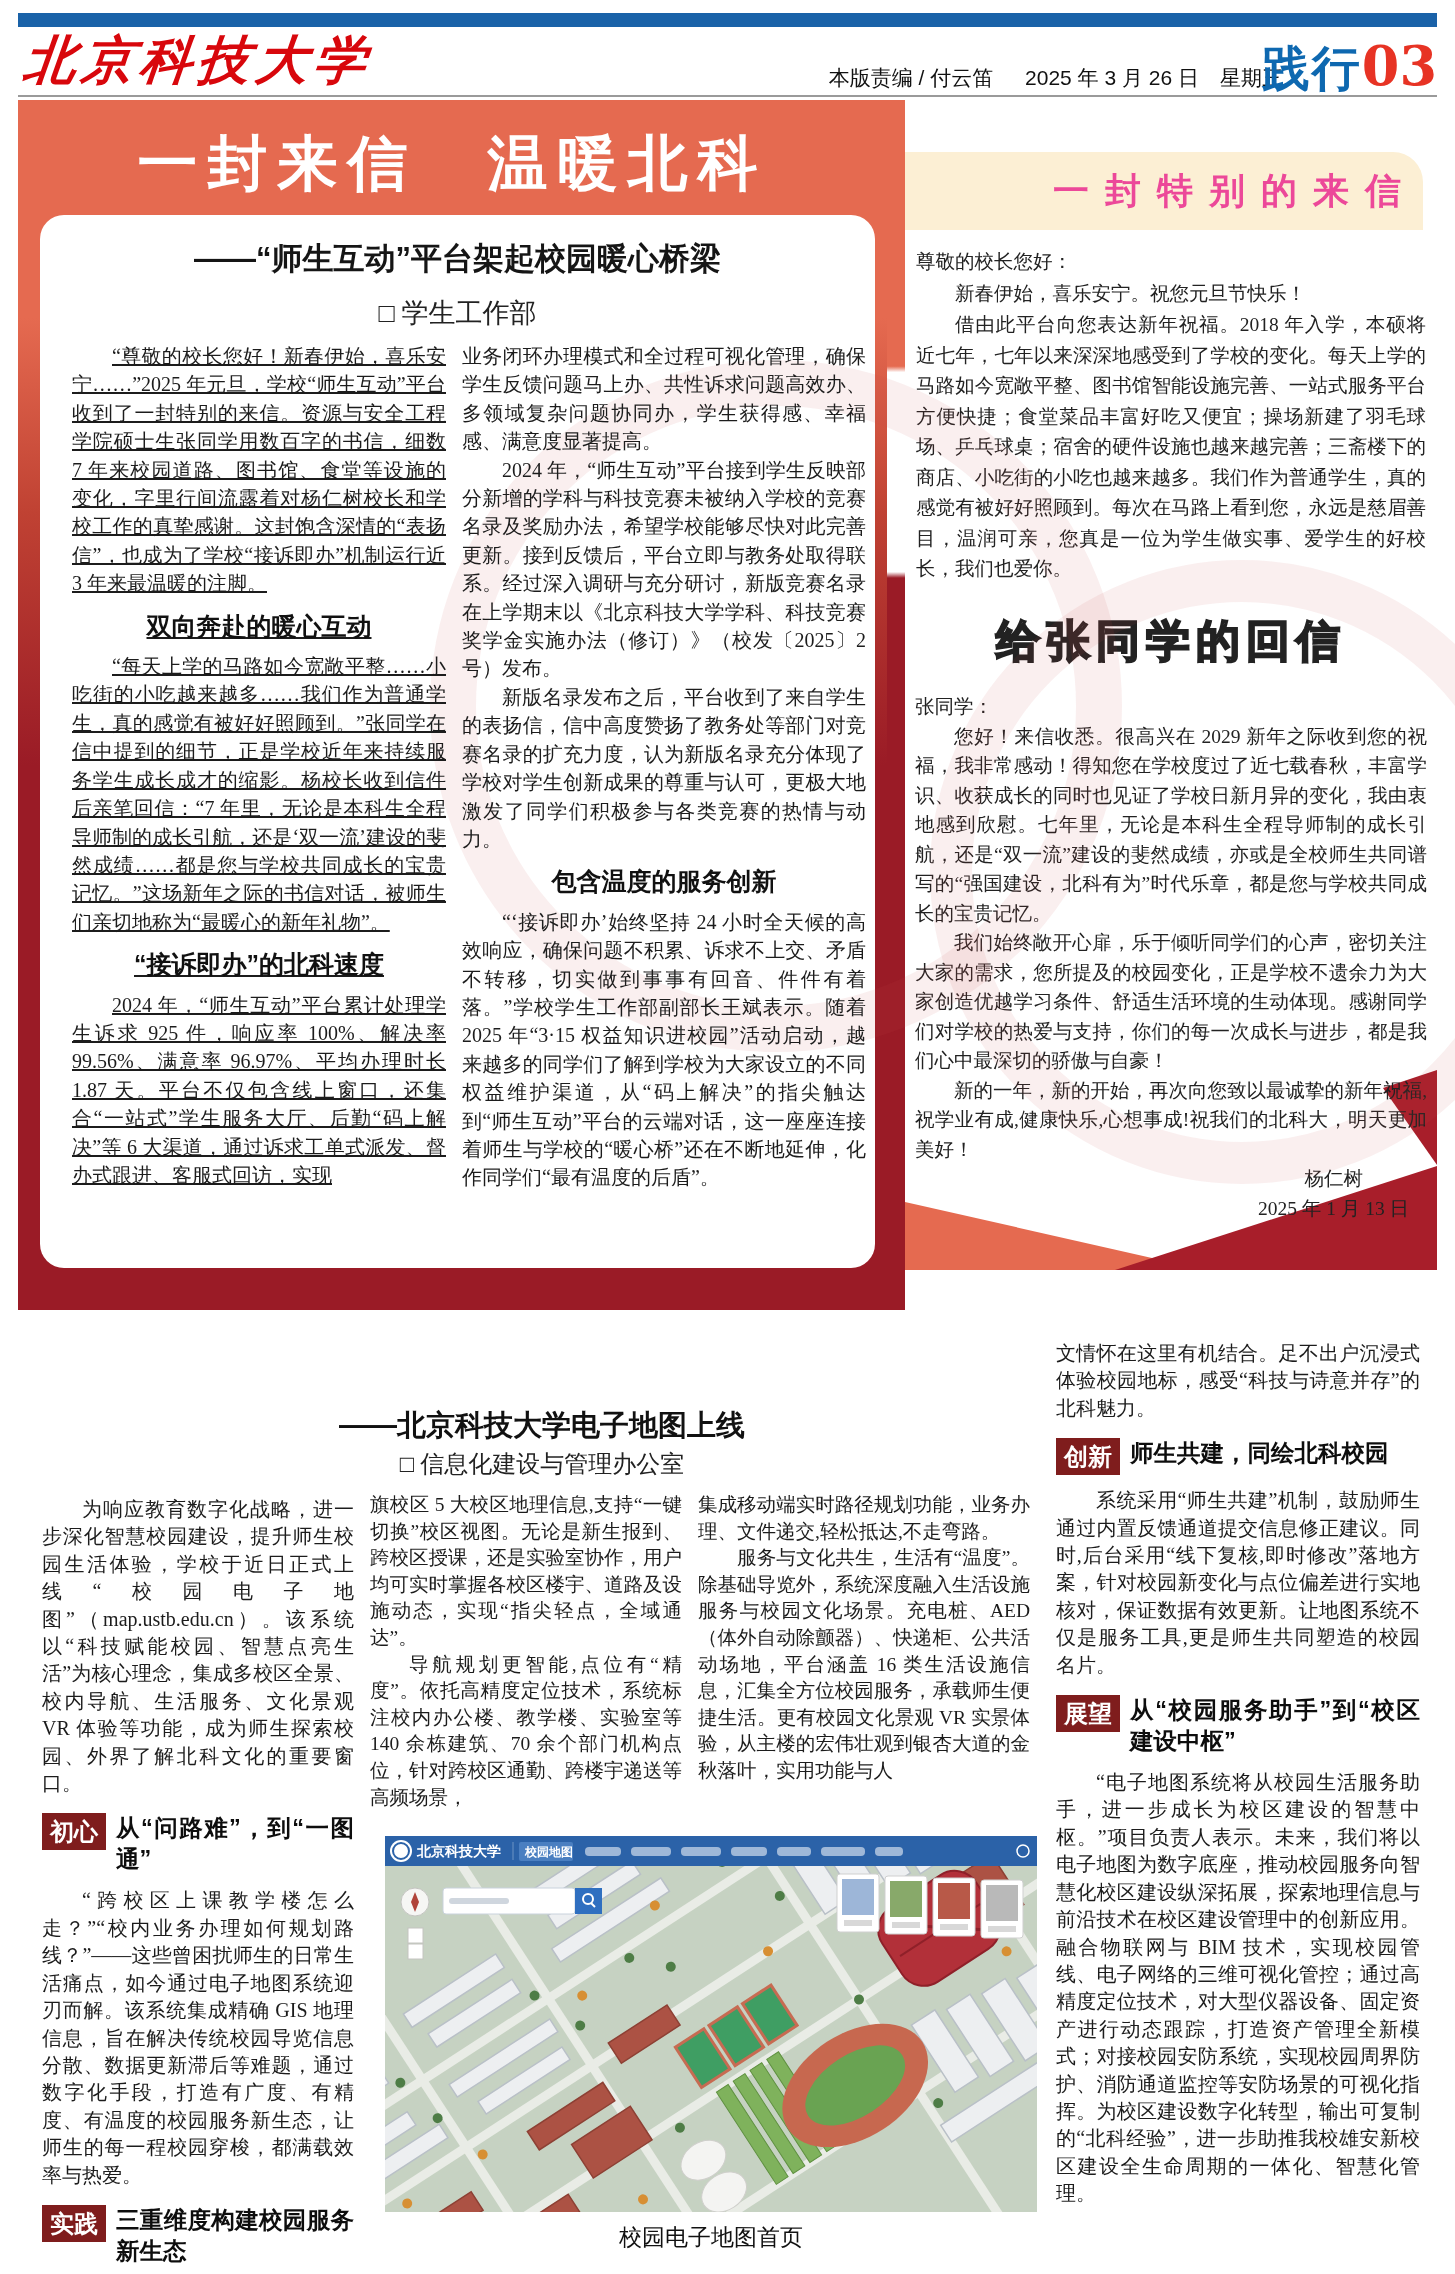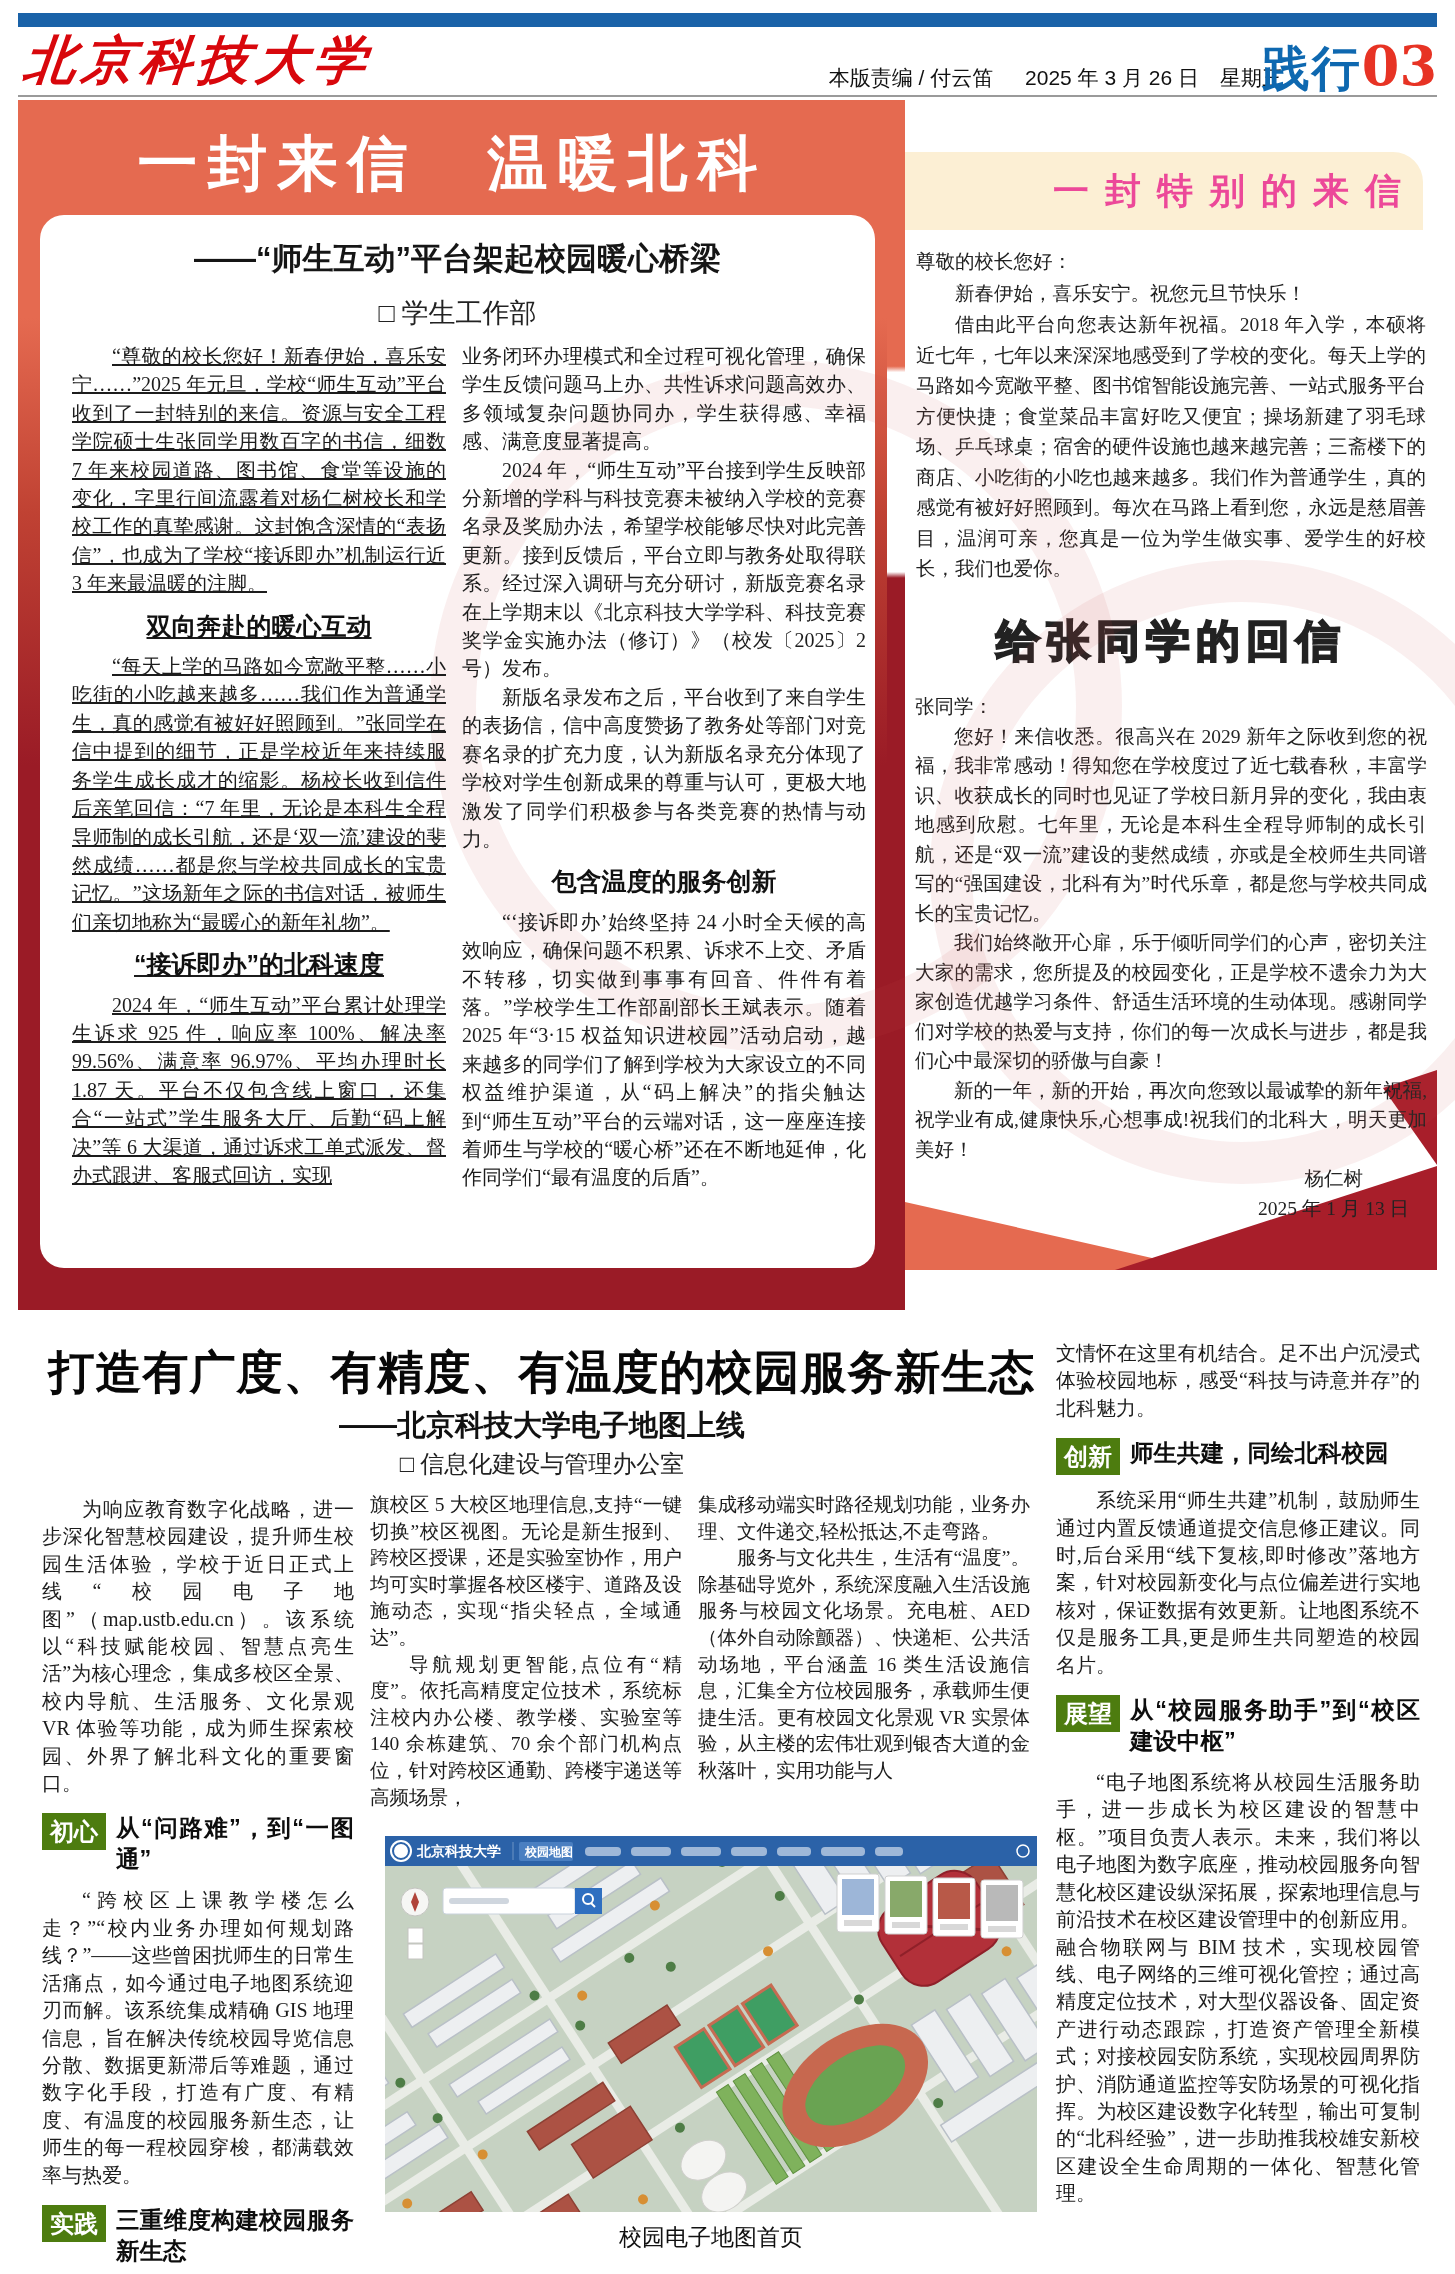--- a/index.html
+++ b/index.html
@@ -76,21 +76,21 @@
       font-family:"Liberation Sans","DejaVu Sans",sans-serif;}
   .b-byline{left:42px;top:1448px;width:1000px;text-align:center;font-size:24px;color:#222;}
   .bcol{font-size:20px;line-height:27.4px;text-align:justify;color:#1c1c1c;overflow:hidden;}
   .bcol p{margin:0;text-indent:2em;}
   .bcol p.noind{text-indent:0;}
   .bc1{left:42px;top:1496px;width:312px;height:770px;}
   .bc2{left:370px;top:1492px;width:312px;height:344px;font-size:19.5px;line-height:26.6px;}
   .bc3{left:698px;top:1492px;width:332px;height:344px;font-size:19.5px;line-height:26.6px;}
   .bc4{left:1056px;top:1340px;width:364px;height:928px;}
   .bhead{display:flex;align-items:flex-start;gap:10px;margin:16px 0 12px 0;}
-  .badge{flex:0 0 auto;background:#4d7c0f;color:#fff;font-weight:bold;font-size:24px;line-height:1;
+  .badge{flex:0 0 auto;background:#7f1d1d;color:#fff;font-weight:bold;font-size:24px;line-height:1;
       padding:7px 8px 6px 8px;font-family:"Liberation Sans","DejaVu Sans",sans-serif;}
   .bhead-text{font-size:23.5px;font-weight:bold;line-height:31px;color:#0d0d0d;
       font-family:"Liberation Sans","DejaVu Sans",sans-serif;}
 
   
   .map-fig{left:385px;top:1836px;width:652px;height:376px;background:#c2cfc0;overflow:hidden;}
   .map-caption{left:385px;top:2222px;width:652px;text-align:center;font-size:23px;color:#111;}
 </style>
 </head>
 <body>
@@ -156,21 +156,20 @@
       <p class="sal ldate">2025 年 1 月 13 日</p>
     </div>
 
     <svg class="letter-tris" viewBox="0 0 532 200">
       <polygon points="532,0 532,95 478,18" fill="#a81e2a"></polygon>
       <polygon points="0,200 0,132 300,200" fill="#e56a50"></polygon>
       <polygon points="210,200 532,96 532,200" fill="#a81e2a"></polygon>
     </svg>
   </div>
 
-  <div class="abs b-title">打造有广度、有精度、有温度的校园服务新生态</div>
   <div class="abs b-sub">——北京科技大学电子地图上线</div>
   <div class="abs b-byline">□ 信息化建设与管理办公室</div>
 
   <div class="abs bcol bc1">
     <p>为响应教育数字化战略，进一步深化智慧校园建设，提升师生校园生活体验，学校于近日正式上线“校园电子地图”（map.ustb.edu.cn）。该系统以“科技赋能校园、智慧点亮生活”为核心理念，集成多校区全景、校内导航、生活服务、文化景观 VR 体验等功能，成为师生探索校园、外界了解北科文化的重要窗口。</p>
     <div class="bhead">
       <span class="badge">初心</span>
       <span class="bhead-text">从“问路难”，到“一图通”</span>
     </div>
     <p>“跨校区上课教学楼怎么走？”“校内业务办理如何规划路线？”——这些曾困扰师生的日常生活痛点，如今通过电子地图系统迎刃而解。该系统集成精确 GIS 地理信息，旨在解决传统校园导览信息分散、数据更新滞后等难题，通过数字化手段，打造有广度、有精度、有温度的校园服务新生态，让师生的每一程校园穿梭，都满载效率与热爱。</p>

